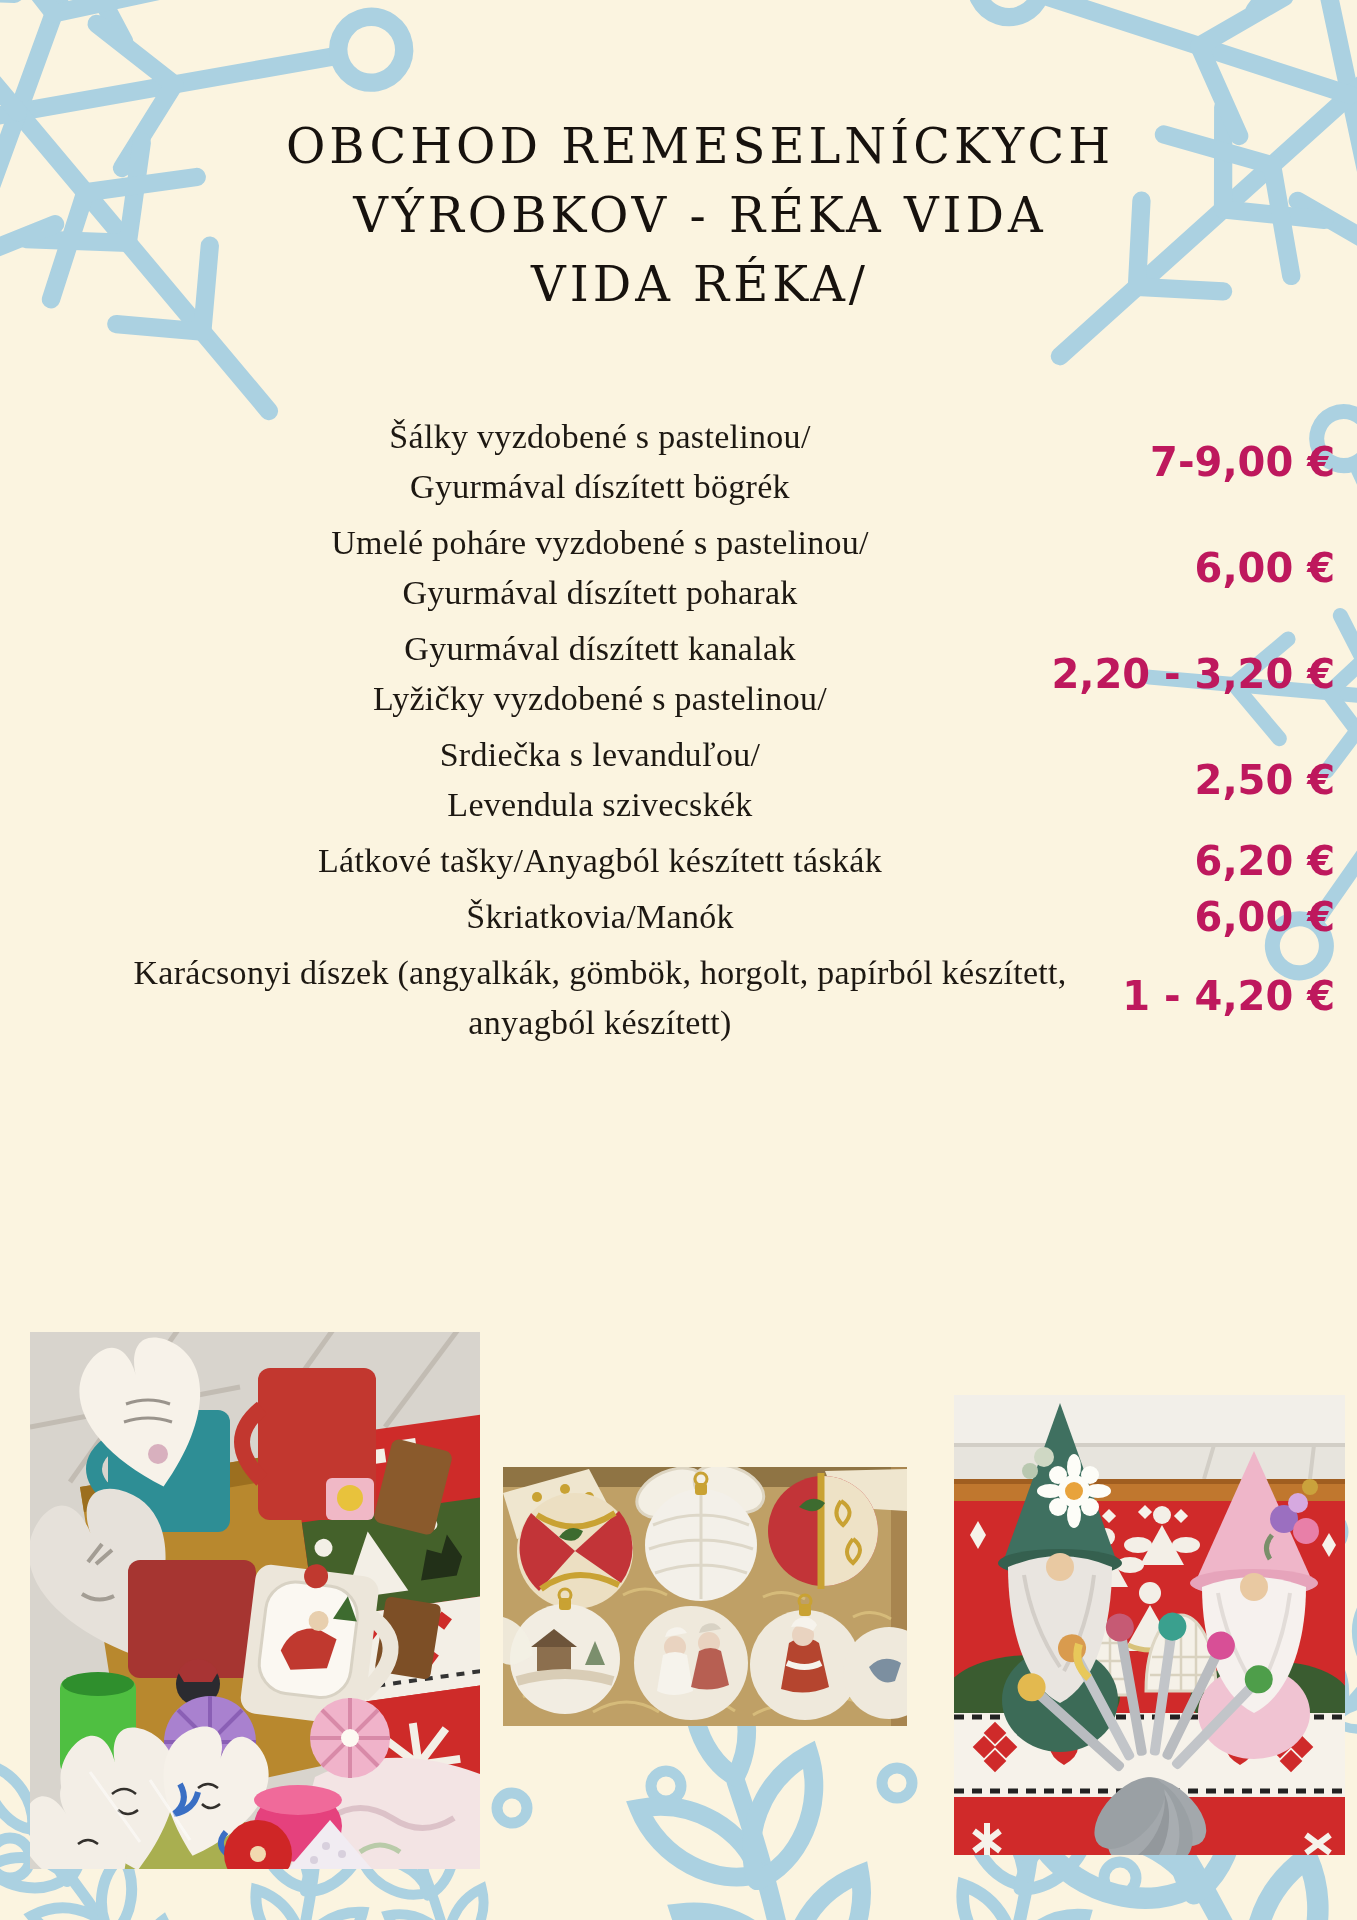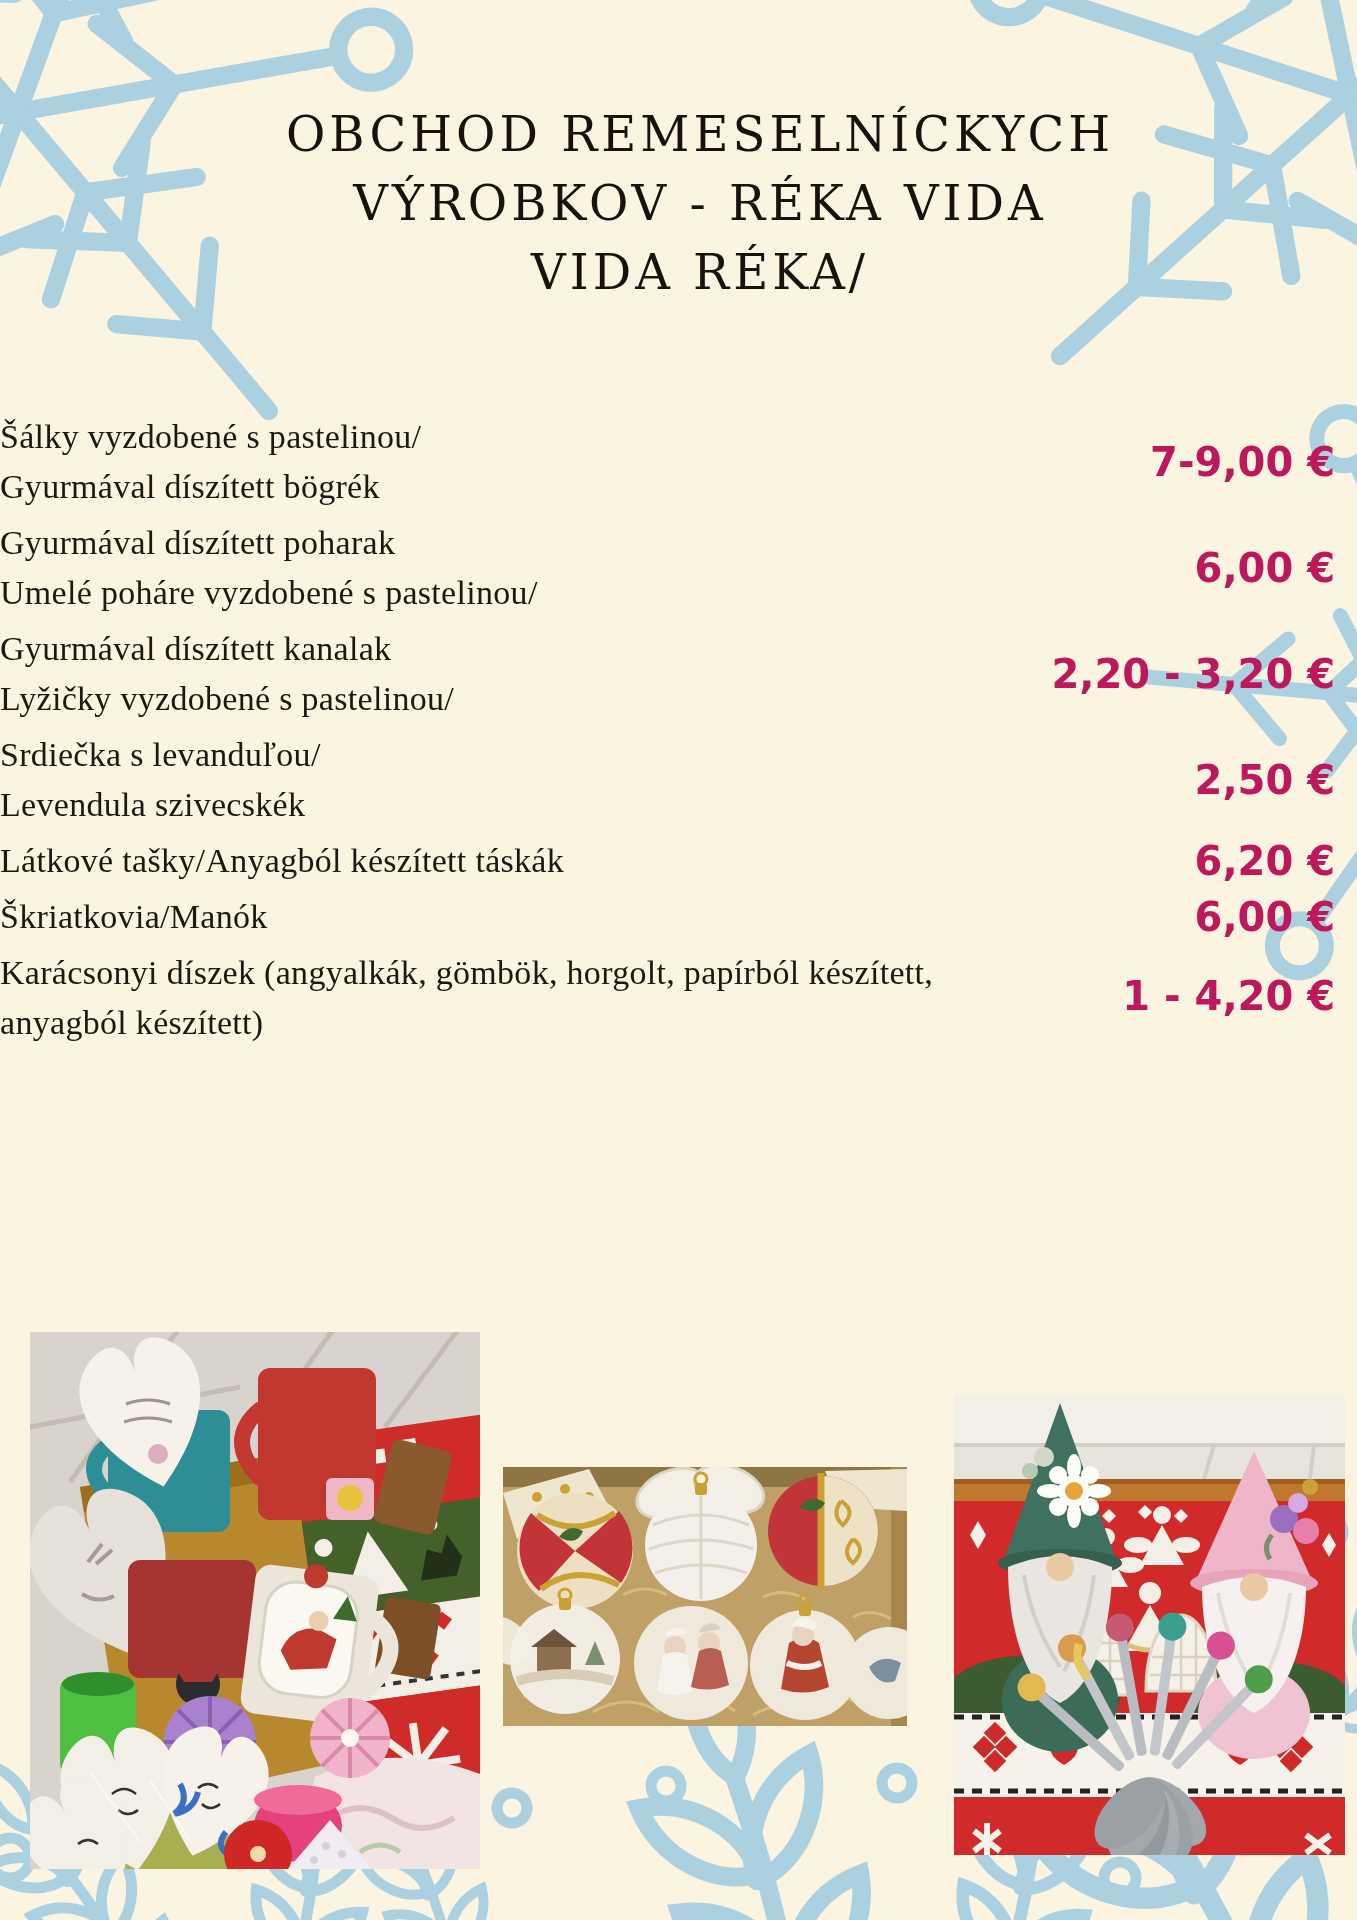--- a/index.html
+++ b/index.html
@@ -3,27 +3,27 @@
 <meta charset="utf-8">
 <style>
   html,body{margin:0;padding:0;background:#888;}
   .poster{
     position:relative;width:1357px;height:1920px;margin:0 auto;
     background:#fbf4e0;overflow:hidden;
     font-family:"Liberation Serif",serif;
   }
   .deco{position:absolute;left:0;top:0;width:1357px;height:1920px;z-index:0;}
   .title{
-    position:absolute;top:100px;left:78px;width:1244px;z-index:3;
+    position:absolute;top:112px;left:78px;width:1244px;z-index:3;
     text-align:center;font-family:"DejaVu Serif",serif;
     font-size:48px;line-height:69px;letter-spacing:4px;color:#17120e;
   }
   .price-list{position:absolute;top:412px;left:0;width:1357px;z-index:3;}
   .row{position:relative;margin-bottom:6px;}
-  .names{width:1200px;font-size:34px;line-height:50px;color:#1d1812;letter-spacing:.3px;}
+  .names{width:1200px;text-align:center;font-size:34px;line-height:50px;color:#1d1812;letter-spacing:.3px;}
   .names span{display:block;}
   .price{
     position:absolute;right:22px;top:50%;transform:translateY(-50%);
     font-family:"DejaVu Sans","Liberation Sans",sans-serif;font-weight:700;
     font-size:40px;line-height:48px;color:#be185d;white-space:nowrap;
   }
   .row-last .price{top:24px;transform:none;}
   .photo{position:absolute;z-index:2;overflow:hidden;}
   .photo svg{display:block;width:100%;height:100%;}
   .photo1{left:30px;top:1332px;width:450px;height:537px;}
@@ -106,22 +106,22 @@
     <div class="row">
       <div class="names">
         <span>Šálky vyzdobené s pastelinou/</span>
         <span>Gyurmával díszített bögrék</span>
       </div>
       <div class="price">7-9,00 €</div>
     </div>
 
     <div class="row">
       <div class="names">
+        <span>Umelé poháre vyzdobené s pastelinou/</span>
         <span>Gyurmával díszített poharak</span>
-        <span>Umelé poháre vyzdobené s pastelinou/</span>
       </div>
       <div class="price">6,00 €</div>
     </div>
 
     <div class="row">
       <div class="names">
         <span>Gyurmával díszített kanalak</span>
         <span>Lyžičky vyzdobené s pastelinou/</span>
       </div>
       <div class="price">2,20 - 3,20 €</div>

